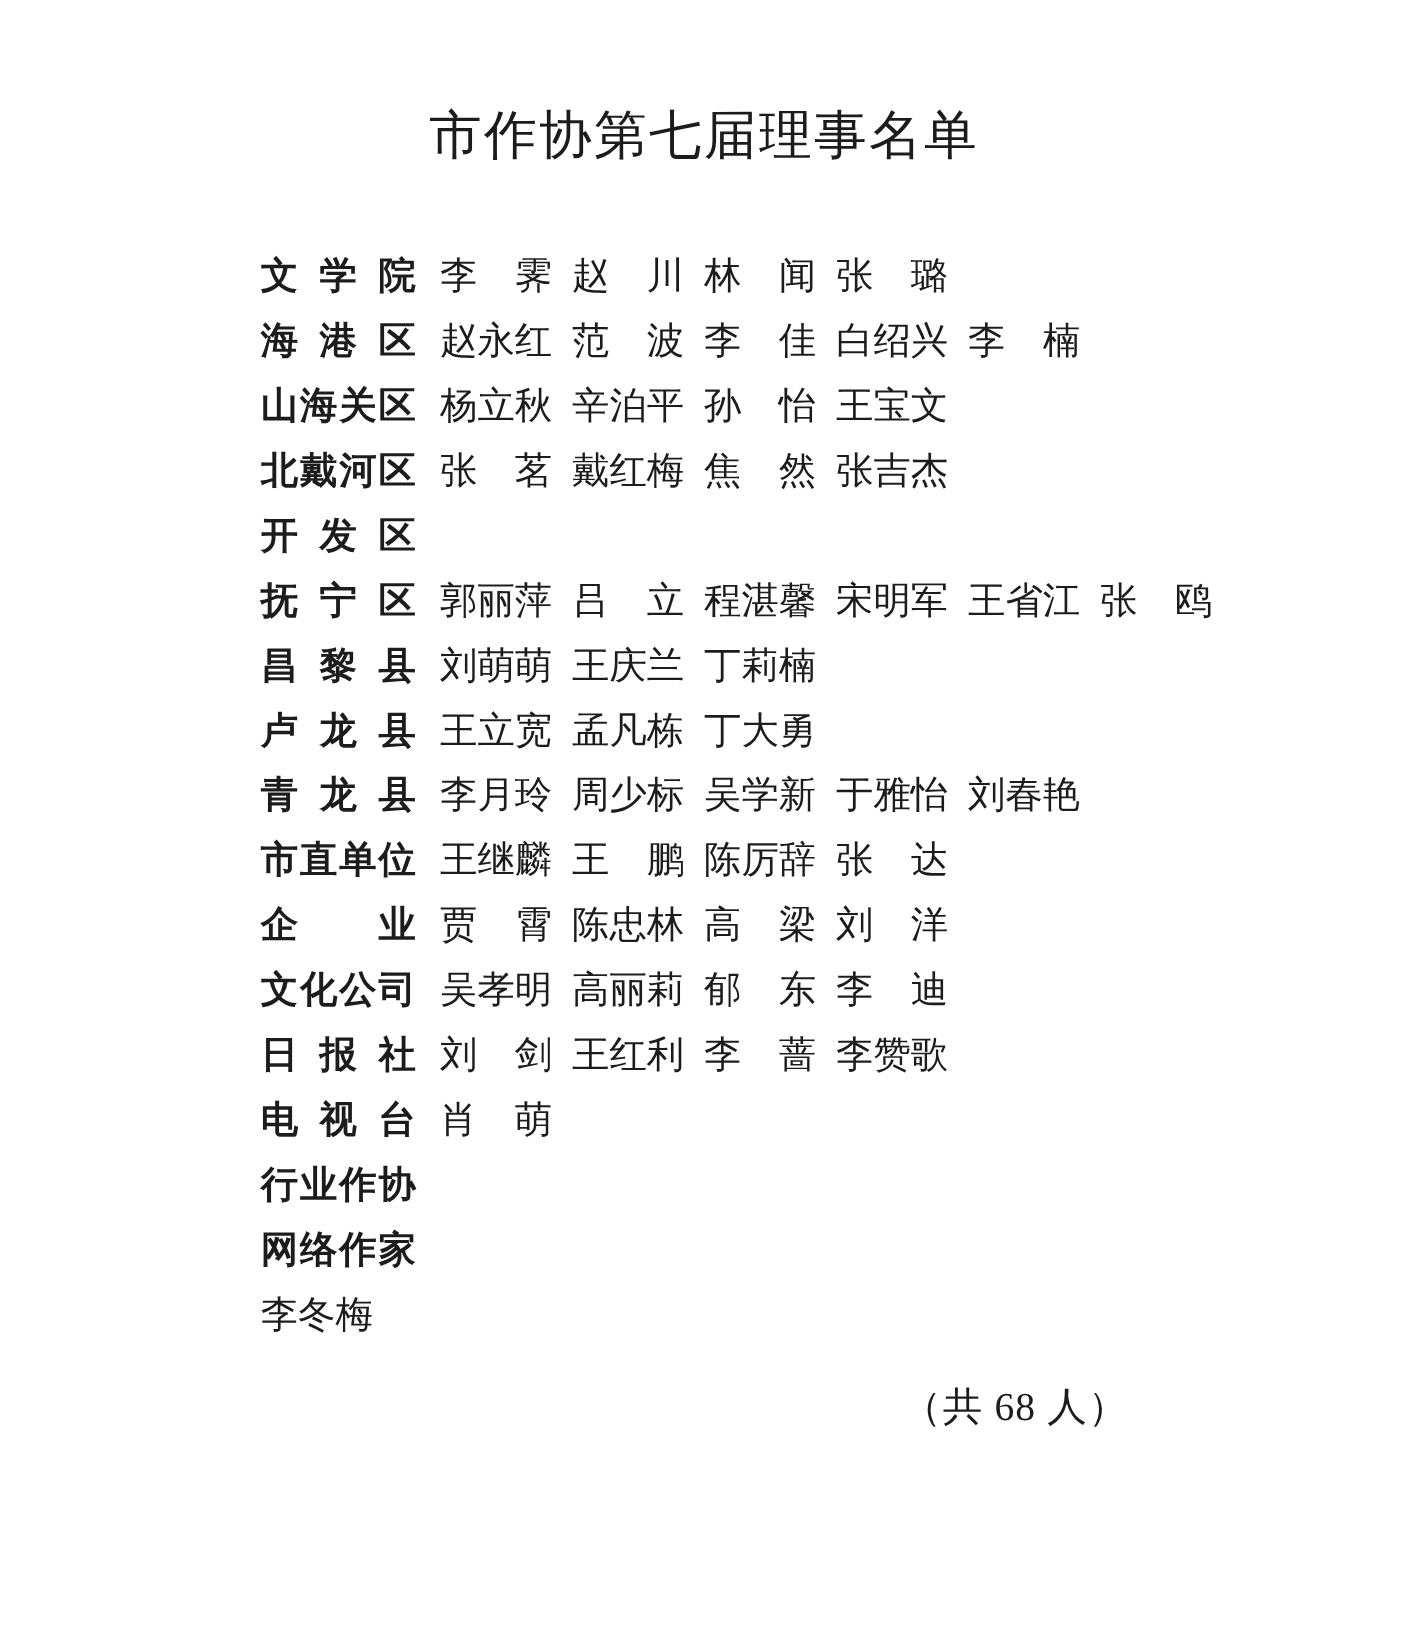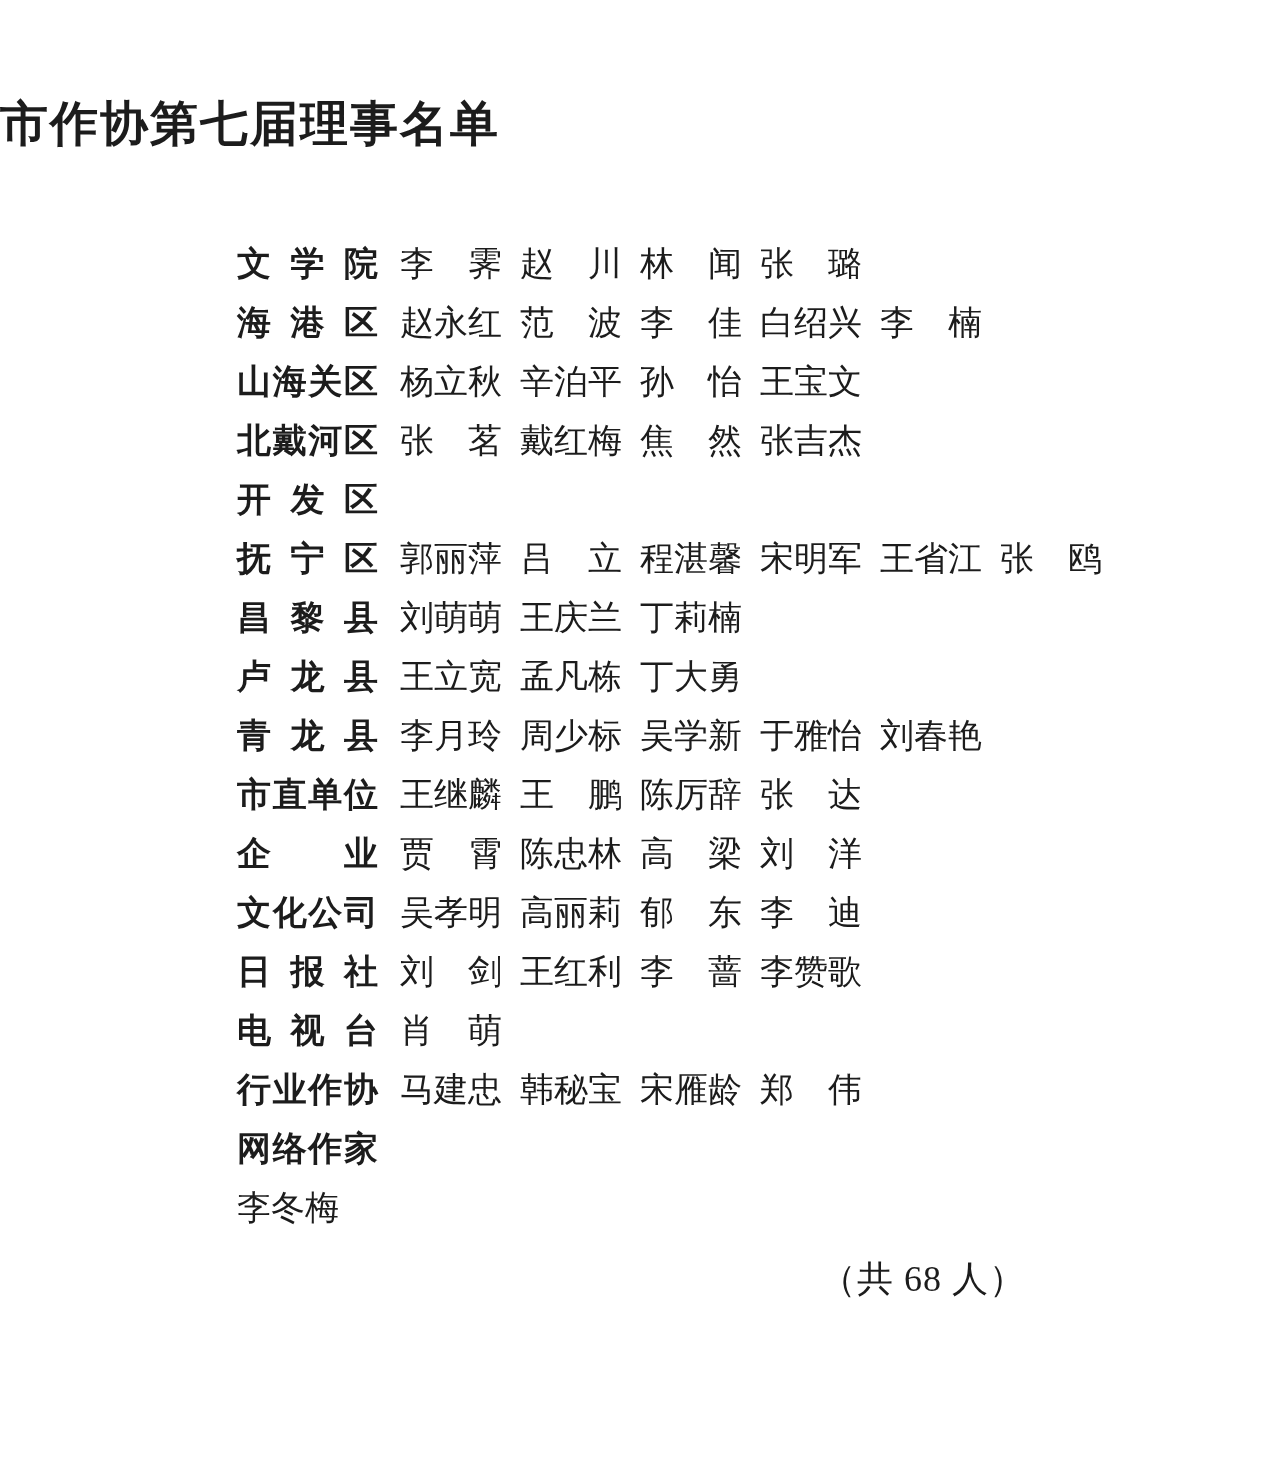--- a/index.html
+++ b/index.html
@@ -12,32 +12,33 @@
     width: 1280px;
     height: 1477px;
     background: #ffffff;
     color: #1c1c1c;
     font-family: "Liberation Serif", serif;
     overflow: hidden;
   }
   .title {
     margin: 0;
     padding-top: 94px;
+    text-align: center;
     font-size: 48px;
     line-height: 60px;
-    font-weight: bold;
+    font-weight: normal;
     letter-spacing: 2px;
   }
   .roster {
     margin: 74px 0 0 237px;
   }
   .row {
     height: 59px;
     display: flex;
-    align-items: flex-end;
+    align-items: flex-start;
     white-space: nowrap;
     font-size: 34px;
   }
   .label {
     display: inline-block;
     min-width: 141px;
     margin-right: 22px;
     font-weight: bold;
     text-align: justify;
     text-align-last: justify;
@@ -132,21 +133,20 @@
   </div>
 
 
   <div class="row">
     <span class="label">电视台</span>
     <span class="names"><span class="name">肖　萌</span></span>
   </div>
 
   <div class="row">
     <span class="label">行业作协</span>
-    <span class="names"><span class="name">马建忠</span><span class="name">韩秘宝</span><span class="name">宋雁龄</span><span class="name">郑　伟</span></span>
   </div>
 
   <div class="row">
     <span class="label">网络作家</span>
   </div>
 
   <div class="row">
     <span class="names"><span class="name">李冬梅</span></span>
   </div>
 </div>

